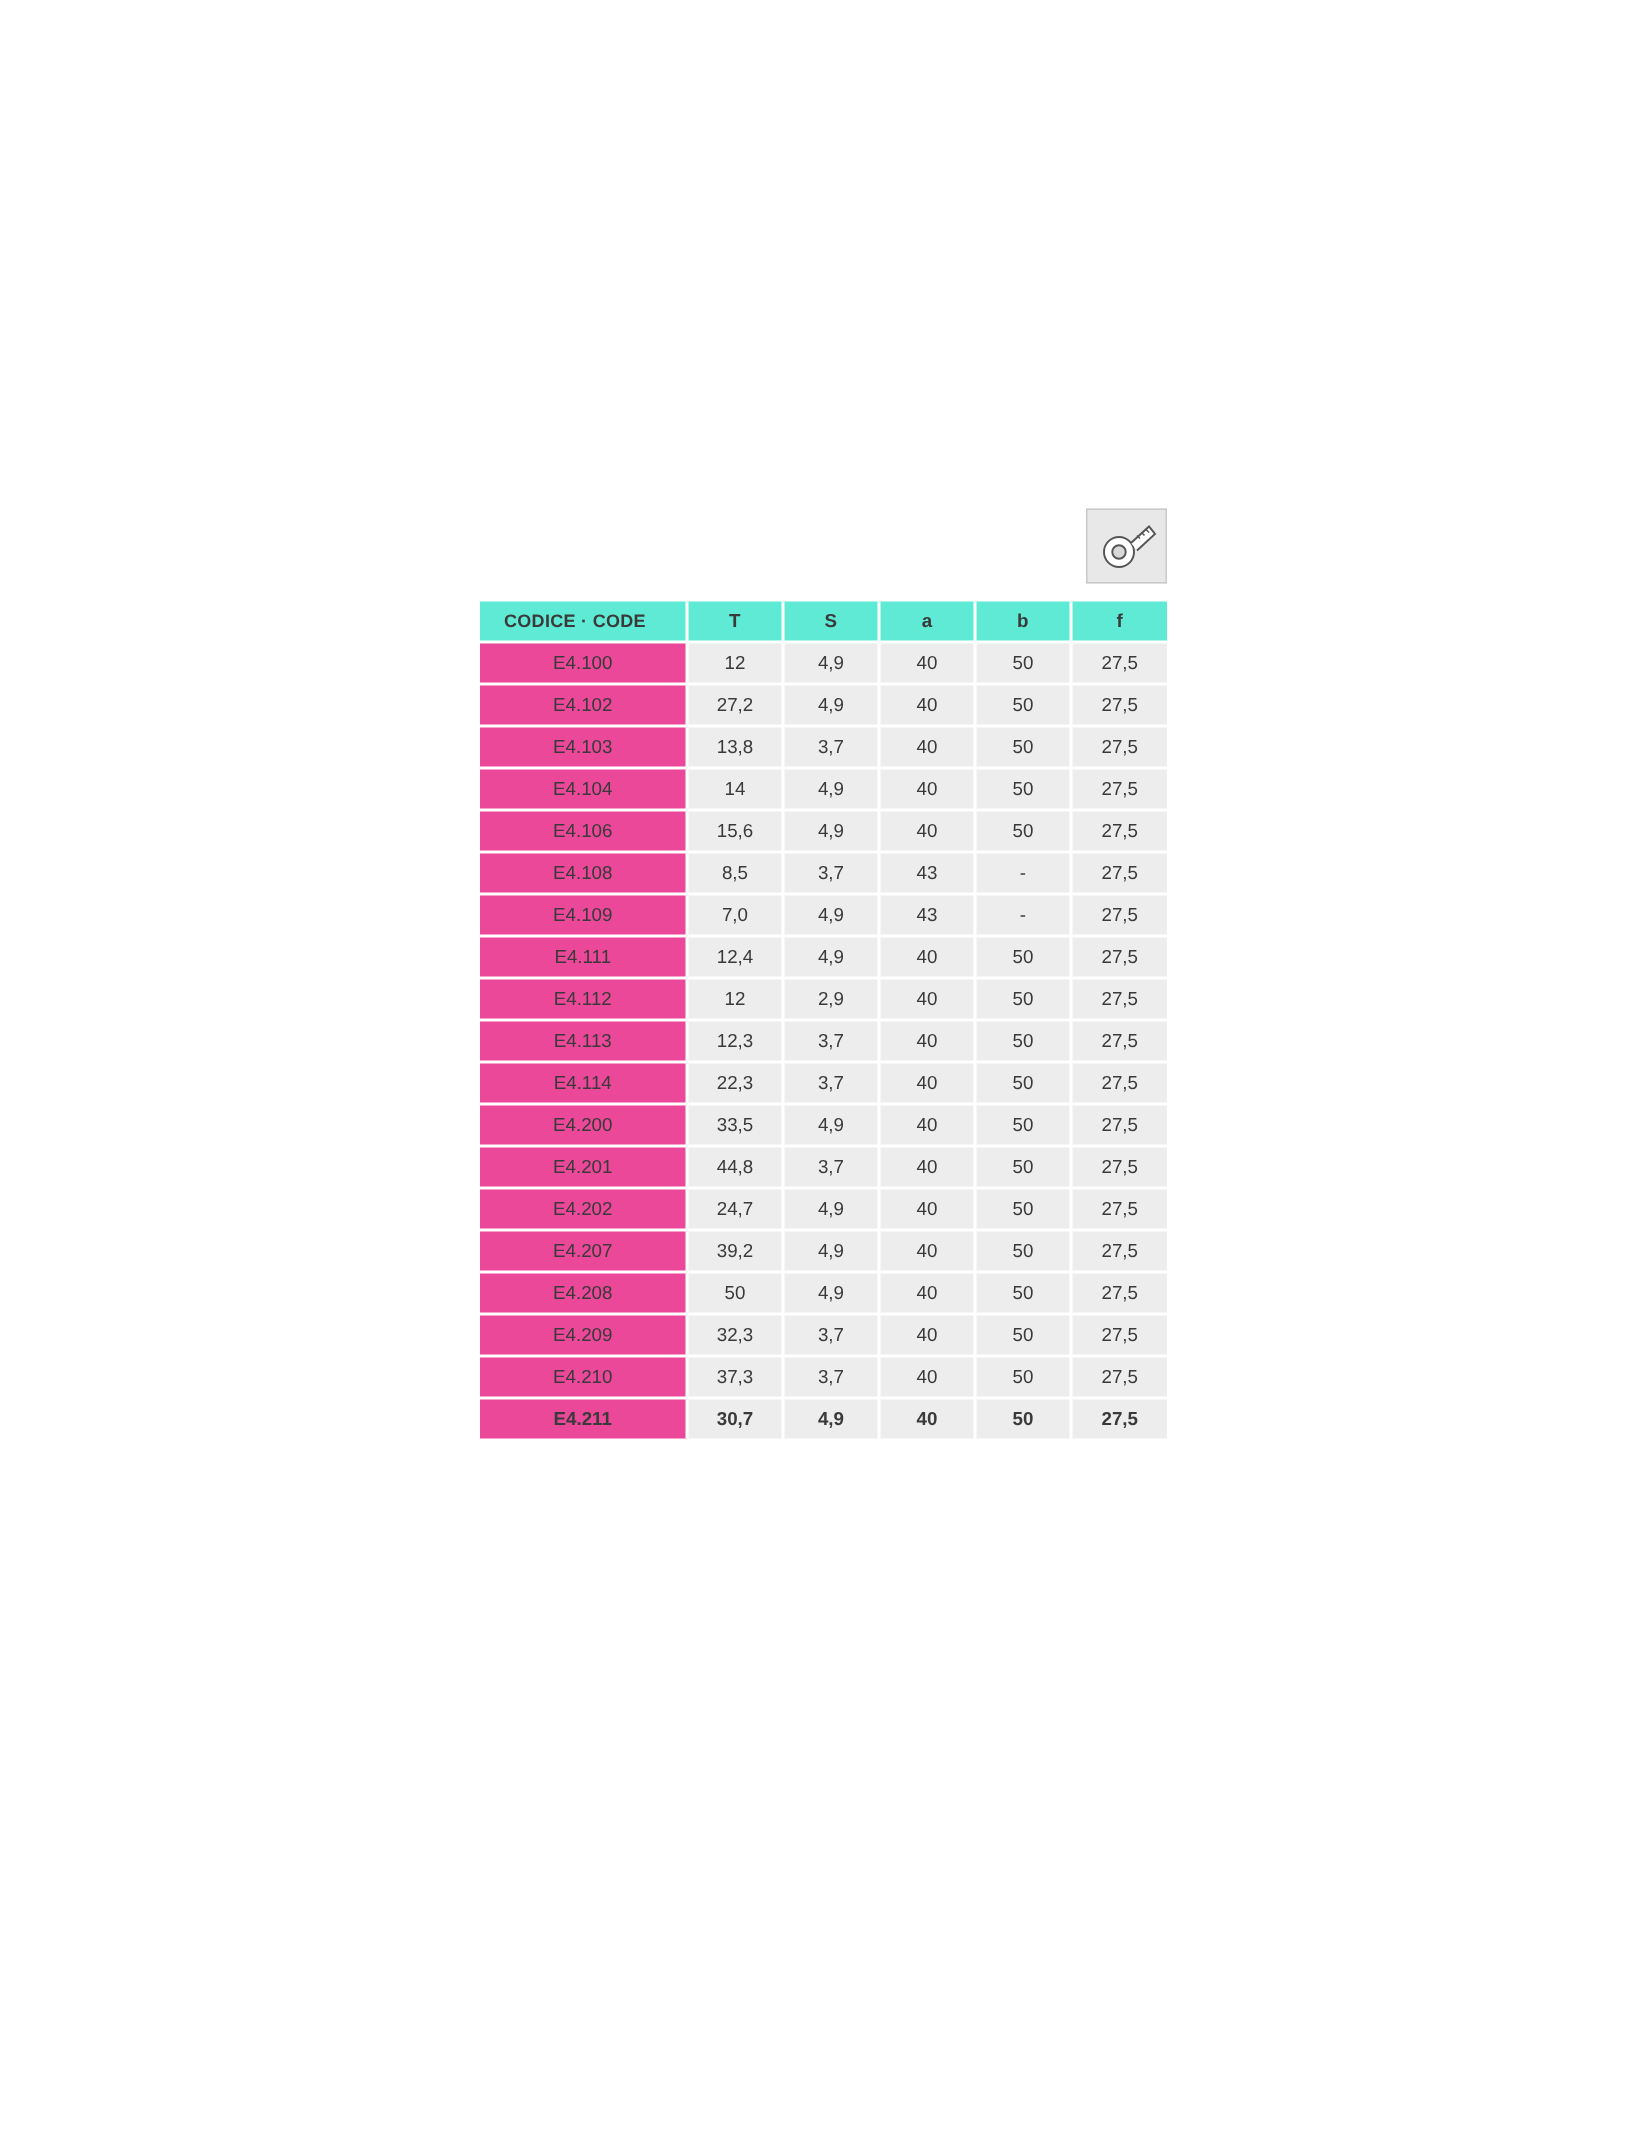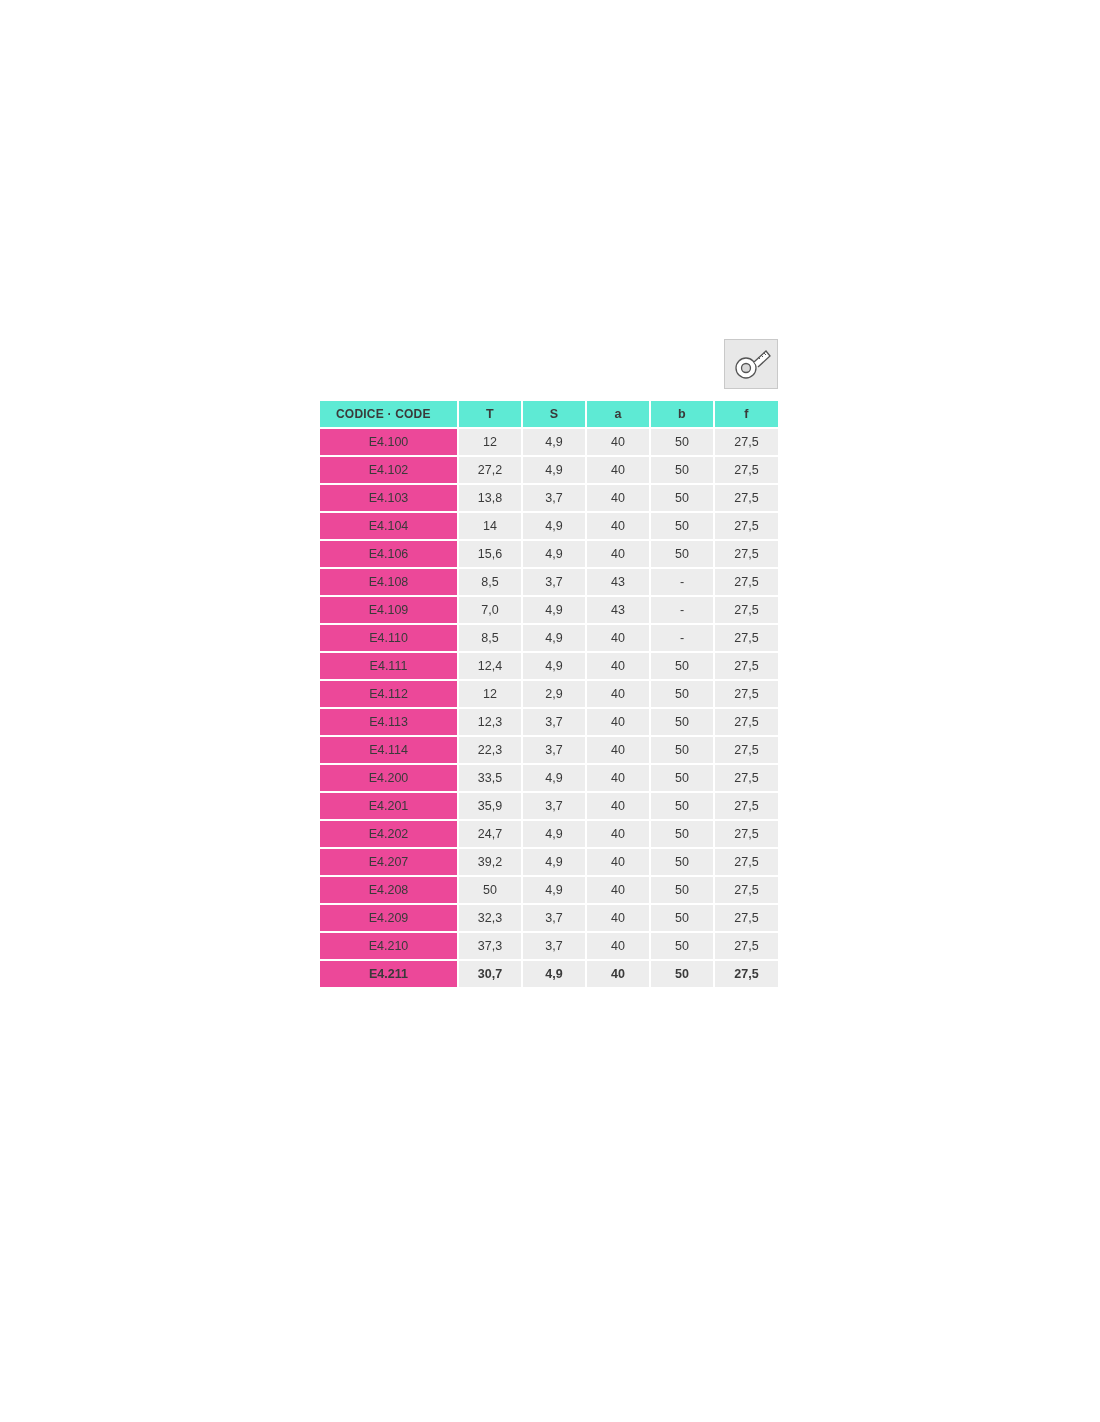--- a/index.html
+++ b/index.html
@@ -180,28 +180,20 @@
           </tr>
         <tr>
             <td class="code-cell">E4.109</td>
             <td>7,0</td>
             <td>4,9</td>
             <td>43</td>
             <td>-</td>
             <td>27,5</td>
           </tr>
         <tr>
-            <td class="code-cell">E4.110</td>
-            <td>8,5</td>
-            <td>4,9</td>
-            <td>40</td>
-            <td>-</td>
-            <td>27,5</td>
-          </tr>
-        <tr>
             <td class="code-cell">E4.111</td>
             <td>12,4</td>
             <td>4,9</td>
             <td>40</td>
             <td>50</td>
             <td>27,5</td>
           </tr>
         <tr>
             <td class="code-cell">E4.112</td>
             <td>12</td>
@@ -229,21 +221,21 @@
         <tr>
             <td class="code-cell">E4.200</td>
             <td>33,5</td>
             <td>4,9</td>
             <td>40</td>
             <td>50</td>
             <td>27,5</td>
           </tr>
         <tr>
             <td class="code-cell">E4.201</td>
-            <td>35,9</td>
+            <td>44,8</td>
             <td>3,7</td>
             <td>40</td>
             <td>50</td>
             <td>27,5</td>
           </tr>
         <tr>
             <td class="code-cell">E4.202</td>
             <td>24,7</td>
             <td>4,9</td>
             <td>40</td>

